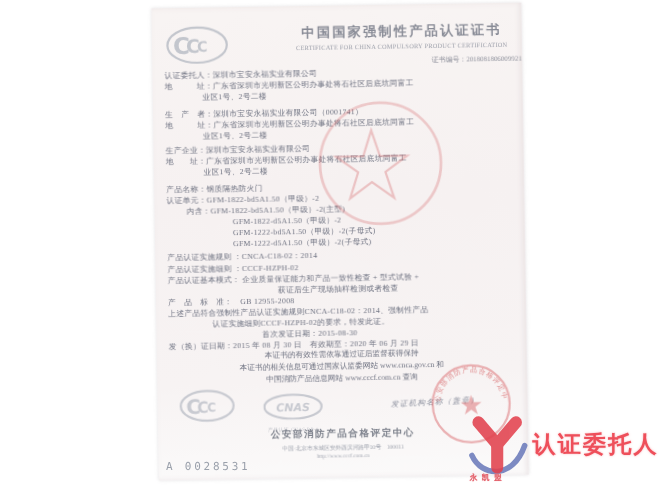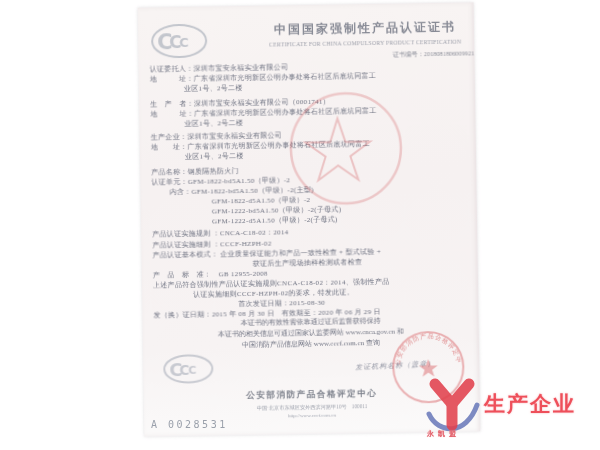--- a/index.html
+++ b/index.html
@@ -136,20 +136,27 @@
       <svg width="50" height="30" viewBox="0 0 50 30">
         <ellipse cx="25" cy="15" rx="24" ry="13.5" fill="none" stroke="#c0c3cb" stroke-width="2"></ellipse>
         <g fill="#c0c3cb" font-family="'DejaVu Sans',sans-serif" font-weight="bold">
           <text x="6" y="22" font-size="18">C</text>
           <text x="16" y="21" font-size="14">C</text>
           <text x="25" y="20" font-size="11">C</text>
         </g>
       </svg>
     </div>
 
+    <div class="cnas">
+      <svg width="54" height="24" viewBox="0 0 54 24">
+        <ellipse cx="27" cy="12" rx="26" ry="11" fill="none" stroke="#bfc2ca" stroke-width="2"></ellipse>
+        <text x="27" y="16" font-size="10" text-anchor="middle" font-style="italic" font-weight="bold" fill="#bfc2ca" font-family="'DejaVu Sans',sans-serif">CNAS</text>
+      </svg>
+      <div class="cnas-cap">产品认证 CNAS DP-1</div>
+    </div>
 
     <div class="stamp-hint">发证机构名称（盖章）</div>
 
     <div class="issuer">
       <div class="issuer-name">公安部消防产品合格评定中心</div>
       <div class="issuer-addr">中国·北京市东城区安外西滨河路甲10号　100011</div>
       <div class="issuer-web">http://www.cccf.com.cn</div>
     </div>
 
     <div class="stamp-mid">
@@ -178,17 +185,17 @@
     <div class="wm-logo">
       <svg width="54" height="58" viewBox="0 0 54 58">
         <path d="M3,38 C12,58 40,60 51,29" fill="none" stroke="#6677b8" stroke-width="5" stroke-linecap="round" opacity="0.85"></path>
         <g stroke="#e2424e" stroke-width="11" stroke-linecap="round" opacity="0.88">
           <path d="M9,8 L26,28" fill="none"></path>
           <path d="M43,8 L26,28" fill="none"></path>
           <path d="M26,28 L26,49" fill="none"></path>
         </g>
       </svg>
     </div>
-    <div class="wm-brand">生产企业</div>
+    <div class="wm-brand">认证委托人</div>
     <div class="wm-sub">永凯盟</div>
   </div>
 
 </div>
 
 </body></html>

